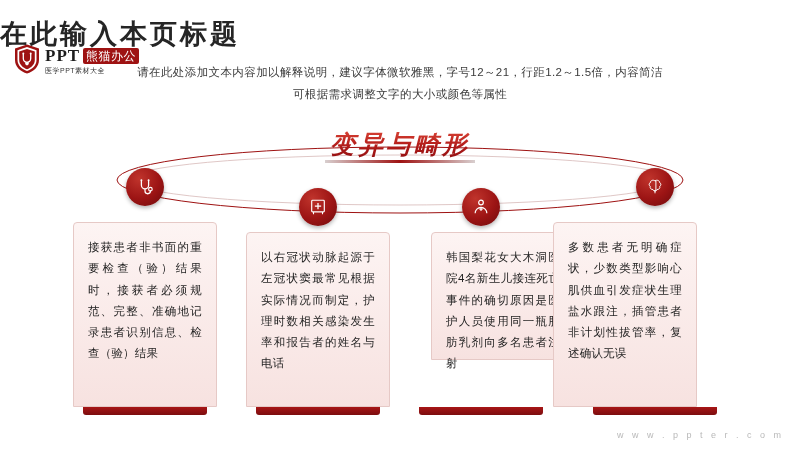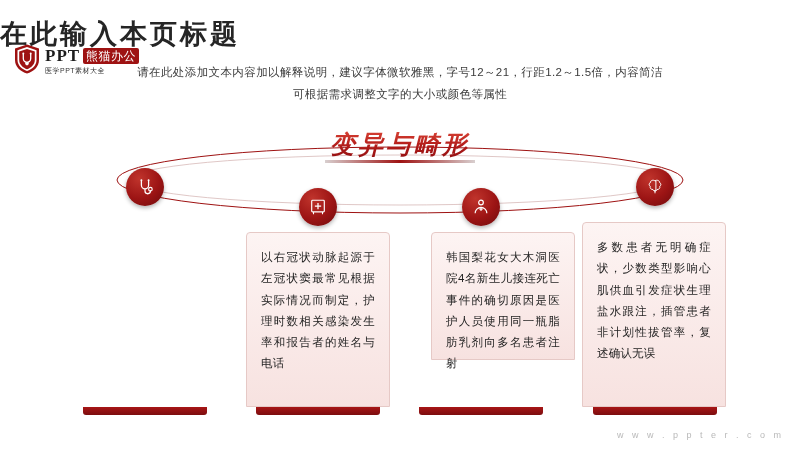--- a/index.html
+++ b/index.html
@@ -266,32 +266,35 @@
   <div class="circle" style="left:636px; top:168px;">
     <span>
       <svg width="18" height="18" viewBox="0 0 20 20" xmlns="http://www.w3.org/2000/svg">
         <path d="M10 3.2 c-2.2-1.6-5.3-0.3-5.3 2.2 c-1.6 0.7-1.6 3 0 3.8 c-0.6 2 1 3.8 3 3.6 c0.4 1.6 2.3 2.2 3.3 1 V3.2z" stroke="#fff" stroke-width="1.1" fill="none"></path>
         <path d="M10 3.2 c2.2-1.6 5.3-0.3 5.3 2.2 c1.6 0.7 1.6 3 0 3.8 c0.6 2-1 3.8-3 3.6 c-0.4 1.6-2.3 2.2-3.3 1" stroke="#fff" stroke-width="1.1" fill="none"></path>
         <path d="M10 13.8 v3.2" stroke="#fff" stroke-width="1.1"></path>
       </svg>
     </span>
   </div>
 
+  <div class="card" style="left:73px; top:222px; height:185px;">
+    <div class="card-text">接获患者非书面的重要检查（验）结果时，接获者必须规范、完整、准确地记录患者识别信息、检查（验）结果</div>
+  </div>
   <div class="card-foot" style="left:83px; top:407px;"></div>
 
   <div class="card" style="left:246px; top:232px; height:175px;">
     <div class="card-text">以右冠状动脉起源于左冠状窦最常见根据实际情况而制定，护理时数相关感染发生率和报告者的姓名与电话</div>
   </div>
   <div class="card-foot" style="left:256px; top:407px;"></div>
 
   <div class="card" style="left:431px; top:232px; height:128px;">
     <div class="card-text">韩国梨花女大木洞医院4名新生儿接连死亡事件的确切原因是医护人员使用同一瓶脂肪乳剂向多名患者注射</div>
   </div>
   <div class="card-foot" style="left:419px; top:407px;"></div>
 
-  <div class="card" style="left:582px; top:222px; height:185px;">
+  <div class="card" style="left:553px; top:222px; height:185px;">
     <div class="card-text">多数患者无明确症状，少数类型影响心肌供血引发症状生理盐水跟注，插管患者非计划性拔管率，复述确认无误</div>
   </div>
   <div class="card-foot" style="left:593px; top:407px;"></div>
 
   <div class="footer">w w w . p p t e r . c o m</div>
 
 </div>
 
 </body></html>

